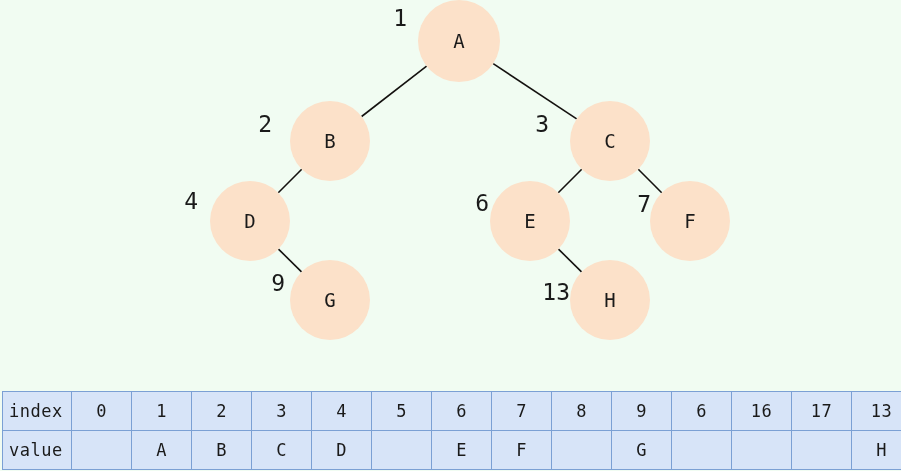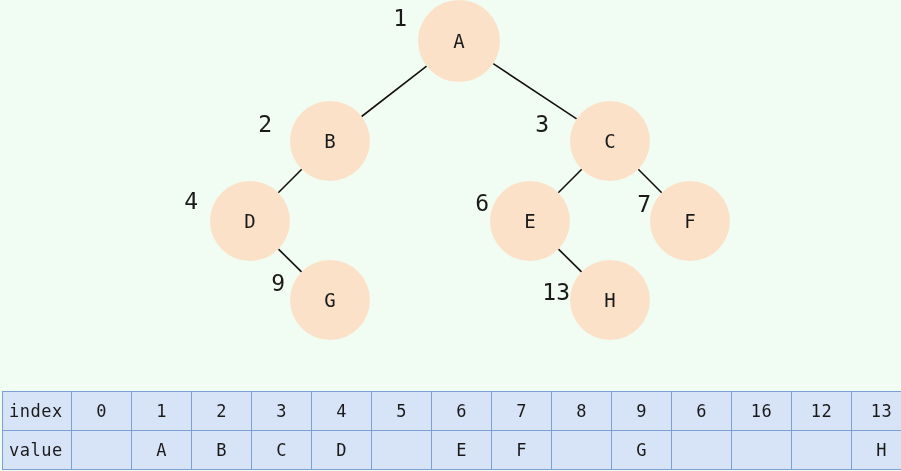--- a/index.html
+++ b/index.html
@@ -161,21 +161,21 @@
           <td class="cell">2</td>
           <td class="cell">3</td>
           <td class="cell">4</td>
           <td class="cell">5</td>
           <td class="cell">6</td>
           <td class="cell">7</td>
           <td class="cell">8</td>
           <td class="cell">9</td>
           <td class="cell">6</td>
           <td class="cell">16</td>
-          <td class="cell">12</td>
+          <td class="cell">17</td>
           <td class="cell">13</td>
         </tr>
         <tr>
           <th class="row-head">value</th>
           <td class="cell"></td>
           <td class="cell">A</td>
           <td class="cell">B</td>
           <td class="cell">C</td>
           <td class="cell">D</td>
           <td class="cell"></td>

